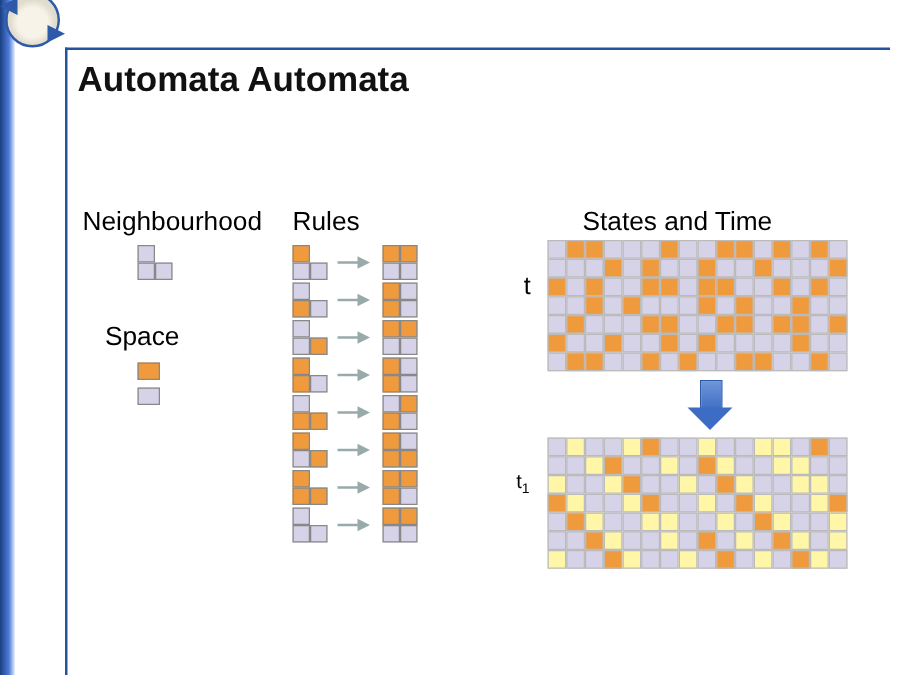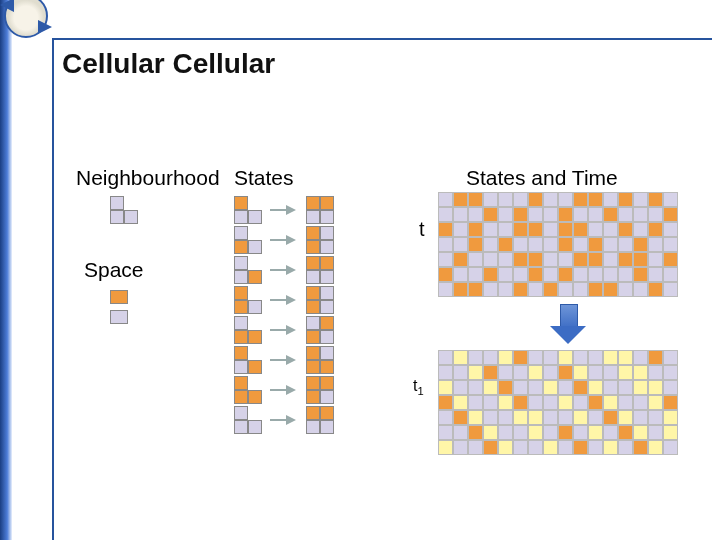--- a/index.html
+++ b/index.html
@@ -51,24 +51,24 @@
   .big-arrow .head{position:absolute;left:0;top:22px;width:0;height:0;border-left:18px solid transparent;border-right:18px solid transparent;border-top:18px solid #3c6cc4}
 </style>
 </head>
 <body>
 
 <div class="sidebar"></div>
 <div class="logo"></div>
 <div class="hrule"></div>
 <div class="vrule"></div>
 
-<div class="title">Cellular Cellular</div>
-
-<div class="col-hdr" style="left:76px">Neighbourhood</div>
-<div class="col-hdr" style="left:234px">States</div>
+<div class="title">Automata Automata</div>
+
+<div class="col-hdr" style="left:66px">Neighbourhood</div>
+<div class="col-hdr" style="left:234px">Rules</div>
 <div class="col-hdr" style="left:466px">States and Time</div>
 
 <div class="mini neigh">
   <span></span>
     <span class="off"></span>
     <span></span>
     <span></span>
 </div>
 
 <div class="lbl-states">Space</div>

